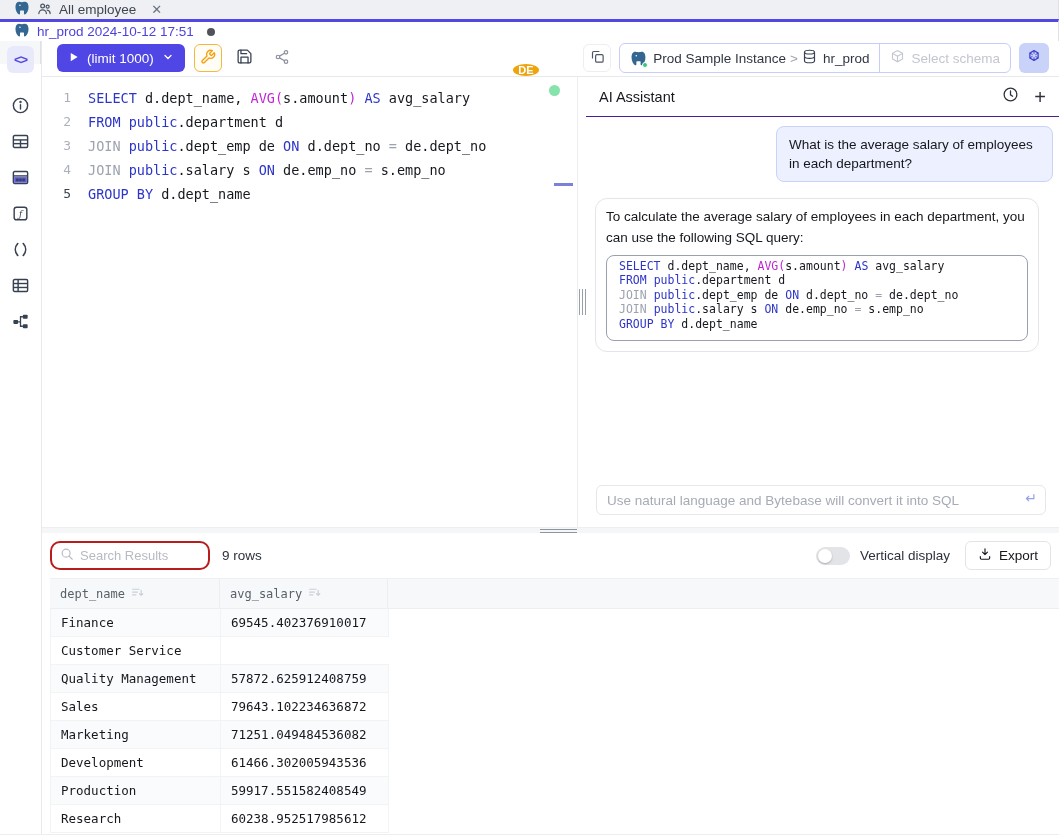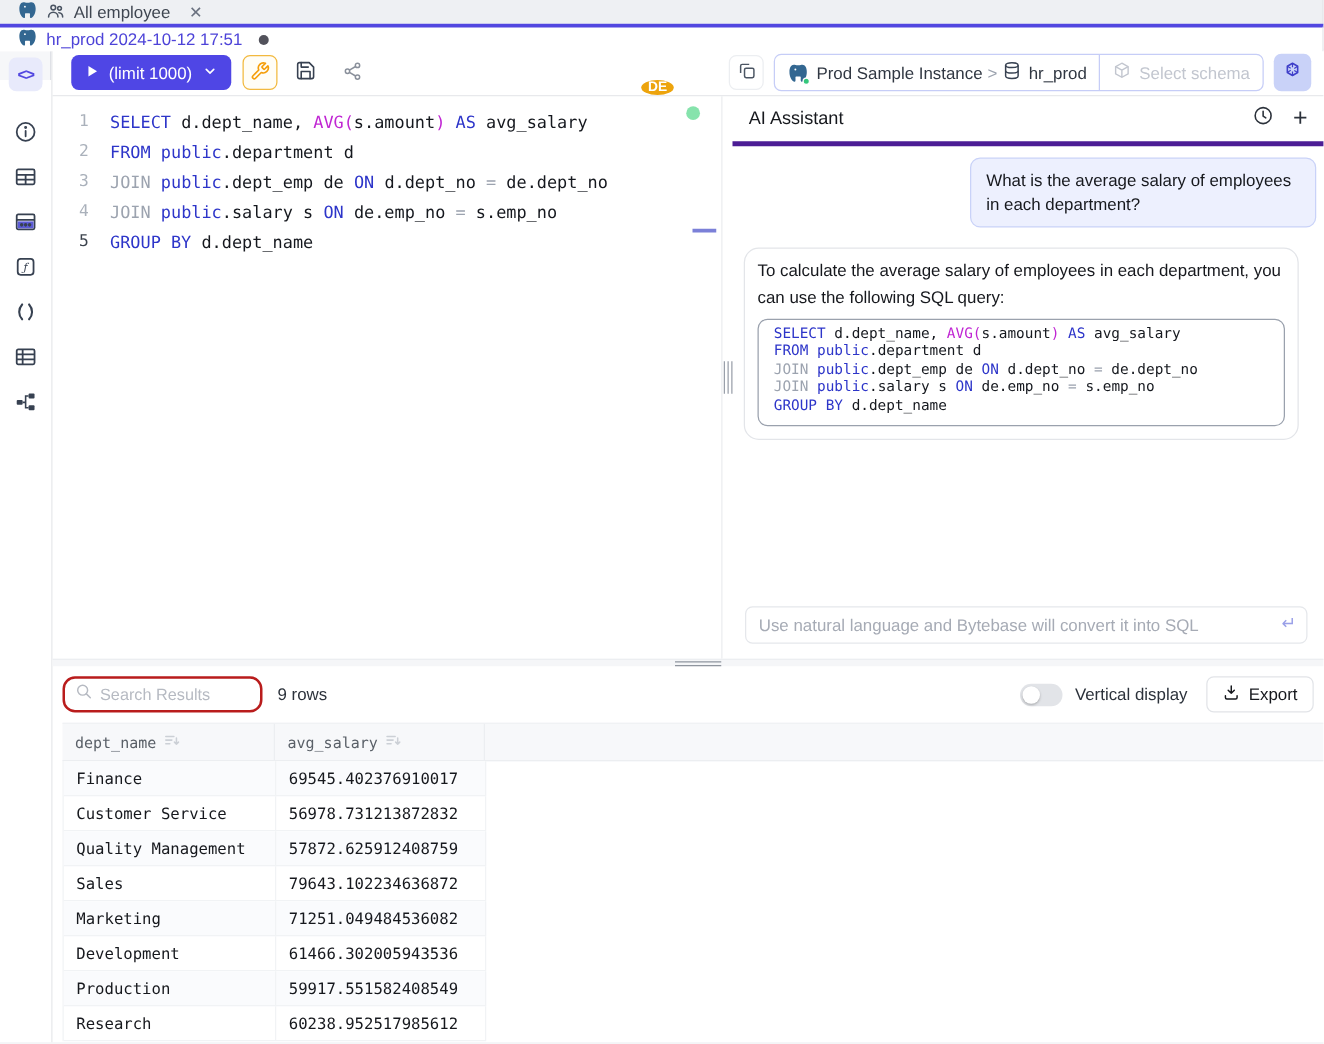--- a/index.html
+++ b/index.html
@@ -52,21 +52,21 @@
   .tk-jn, .tk-op { color:#9ca3af; }
   .tk-pl { color:#15181e; }
   .status-dot { position:absolute; top:8px; right:17px; width:11px; height:11px; border-radius:50%; background:#86e3ac; }
   .overview-marker { position:absolute; top:106px; right:4px; width:19px; height:3px; background:#7b80d8; }
   .v-split { width:9px; border-left:1px solid #ebedf0; display:flex; align-items:center; justify-content:center; flex:none; }
   .v-handle { display:flex; gap:2px; }
   .v-handle i { display:block; width:1px; height:26px; background:#9aa0aa; }
 
   
   .ai { width:473px; display:flex; flex-direction:column; flex:none; }
-  .ai-head { height:40px; display:flex; align-items:center; padding:0 13px; border-bottom:4px solid #4c1d95; flex:none; }
+  .ai-head { height:40px; display:flex; align-items:center; padding:0 13px; border-bottom:1px solid #4c1d95; flex:none; }
   .ai-title { font-size:14.5px; color:#16181d; }
   .ai-head-icons { margin-left:auto; display:flex; align-items:center; gap:15px; }
   .ai-plus { font-size:20px; color:#2c323b; line-height:1; }
   .ai-msgs { flex:1; padding:9px 6px 0 9px; overflow:hidden; }
   .bubble { margin-left:auto; width:277px; background:#edf0fe; border:1px solid #c9d2f8; border-radius:8px; padding:8px 12px; font-size:13.5px; line-height:1.42; color:#16181d; }
   .answer-card { margin:16px 14px 0 0; border:1px solid #e3e5e9; border-radius:12px; padding:8px 10px 10px; font-size:13.5px; line-height:1.5; color:#16181d; }
   .sql-block { margin-top:7px; border:1px solid #9aa1ad; border-radius:8px; background:#fff; }
   .sql-head { display:flex; align-items:center; padding:5px 10px 0 10px; }
   .sql-label { font-size:13px; color:#16181d; }
   .sql-icons { margin-left:auto; display:flex; align-items:center; gap:11px; }
@@ -373,21 +373,20 @@
               </div>
               <div class="hcell hfill"></div>
             </div>
           <div class="res-body" id="res-body">
               <div class="res-row">
                 <div class="cell c1">Finance</div>
                 <div class="cell c2">69545.402376910017</div>
               </div>
               <div class="res-row">
                 <div class="cell c1">Customer Service</div>
-                <div class="cell c2">56978.731213872832</div>
               </div>
               <div class="res-row">
                 <div class="cell c1">Quality Management</div>
                 <div class="cell c2">57872.625912408759</div>
               </div>
               <div class="res-row">
                 <div class="cell c1">Sales</div>
                 <div class="cell c2">79643.102234636872</div>
               </div>
               <div class="res-row">

